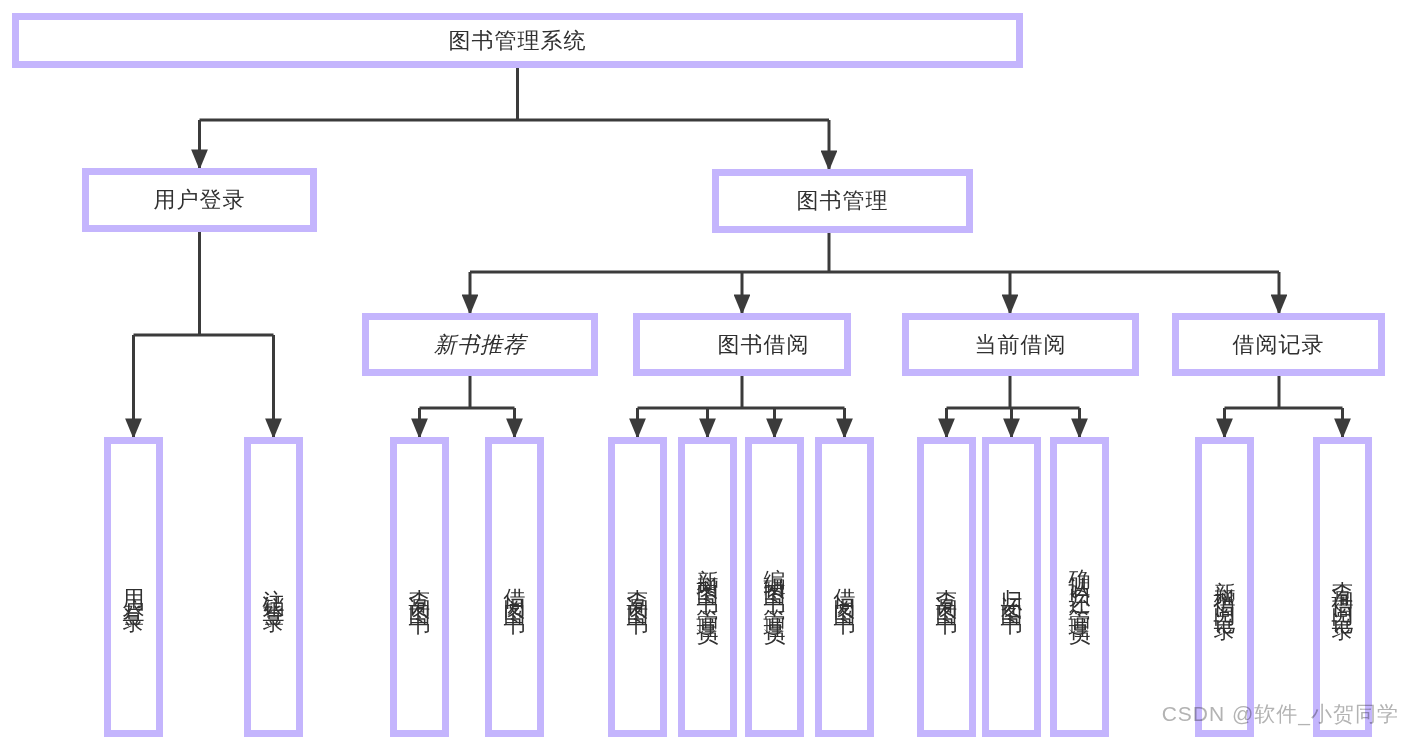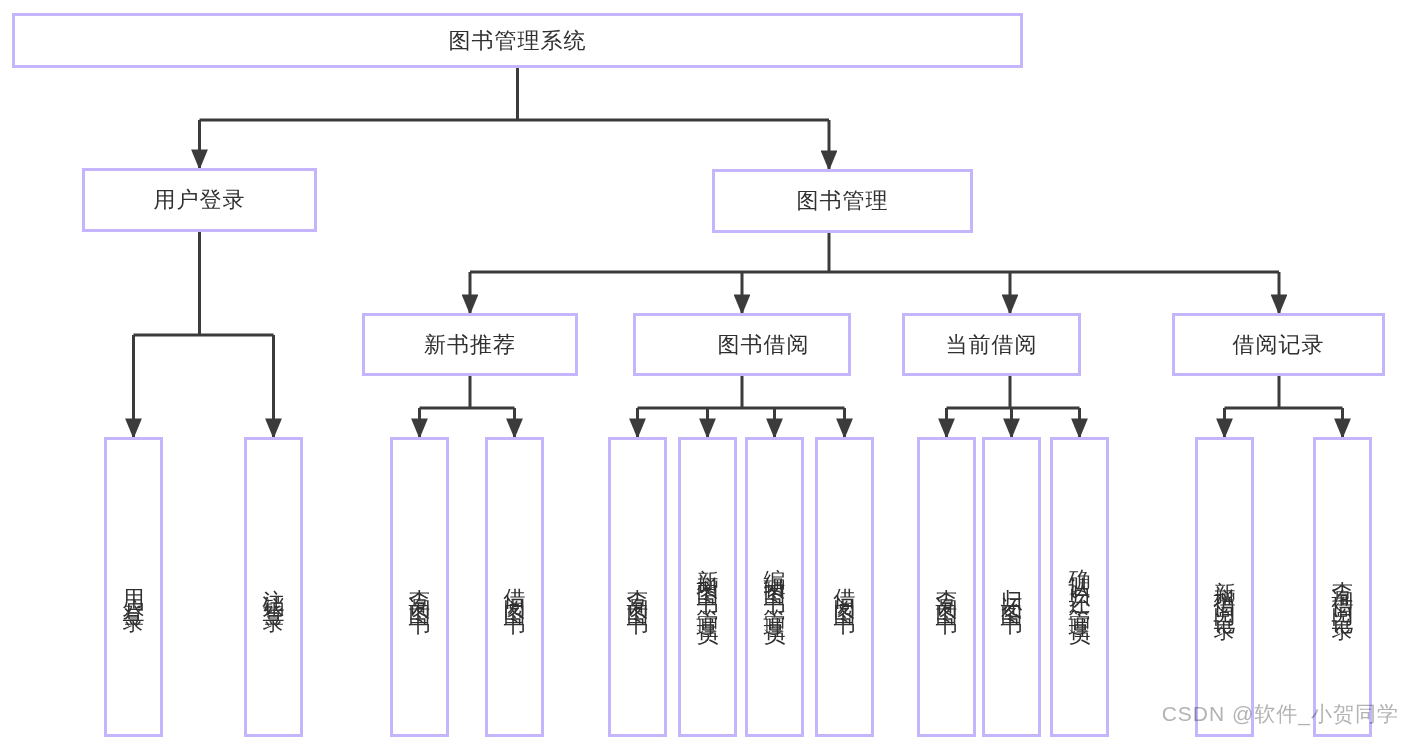--- a/index.html
+++ b/index.html
@@ -5,33 +5,33 @@
   html,body{margin:0;padding:0;background:#ffffff;}
   .stage{
     position:relative;width:1405px;height:747px;background:#ffffff;overflow:hidden;
     font-family:"Liberation Sans","DejaVu Sans",sans-serif;color:#303030;
   }
   .wires{position:absolute;left:0;top:0;z-index:1;pointer-events:none;}
   .wires line, .wires path.stub{stroke:#3b3b3b;stroke-width:3;fill:none;}
   .wires .head{fill:#3b3b3b;}
   .node{
     position:absolute;box-sizing:border-box;z-index:2;
-    border:3px solid #c4b5fd;background:#ffffff;
+    border:7px solid #c4b5fd;background:#ffffff;
     display:flex;align-items:center;justify-content:center;text-align:center;
   }
   .h{font-size:22px;letter-spacing:1px;}
   .v{font-size:22px;}
   .v > span{writing-mode:vertical-rl;text-orientation:upright;letter-spacing:8px;line-height:1;}
   
   #b-root{left:12px;top:13px;width:1011px;height:55px;}
   #b-user-login{left:82px;top:168px;width:235px;height:64px;}
   #b-book-mgmt{left:712px;top:169px;width:261px;height:64px;}
-  #b-new-books{left:362px;top:313px;width:216px;height:63px;}
+  #b-new-books{left:362px;top:313px;width:236px;height:63px;font-style:italic;}
   #b-book-borrow{left:633px;top:313px;width:218px;height:63px;padding-left:43px;}
-  #b-current-borrow{left:902px;top:313px;width:179px;height:63px;}
+  #b-current-borrow{left:902px;top:313px;width:237px;height:63px;}
   #b-borrow-records{left:1172px;top:313px;width:213px;height:63px;}
   .leaf{top:437px;width:59px;height:300px;}
   #l-1a{left:104px;} #l-1b{left:244px;}
   #l-2a{left:390px;} #l-2b{left:485px;}
   #l-3a{left:608px;} #l-3b{left:678px;} #l-3c{left:745px;} #l-3d{left:815px;}
   #l-4a{left:917px;} #l-4b{left:982px;} #l-4c{left:1050px;}
   #l-5a{left:1195px;} #l-5b{left:1313px;}
   .watermark{
     position:absolute;right:6px;bottom:19px;z-index:3;
     font-size:21px;letter-spacing:1px;color:#b3b3b3;mix-blend-mode:multiply;

